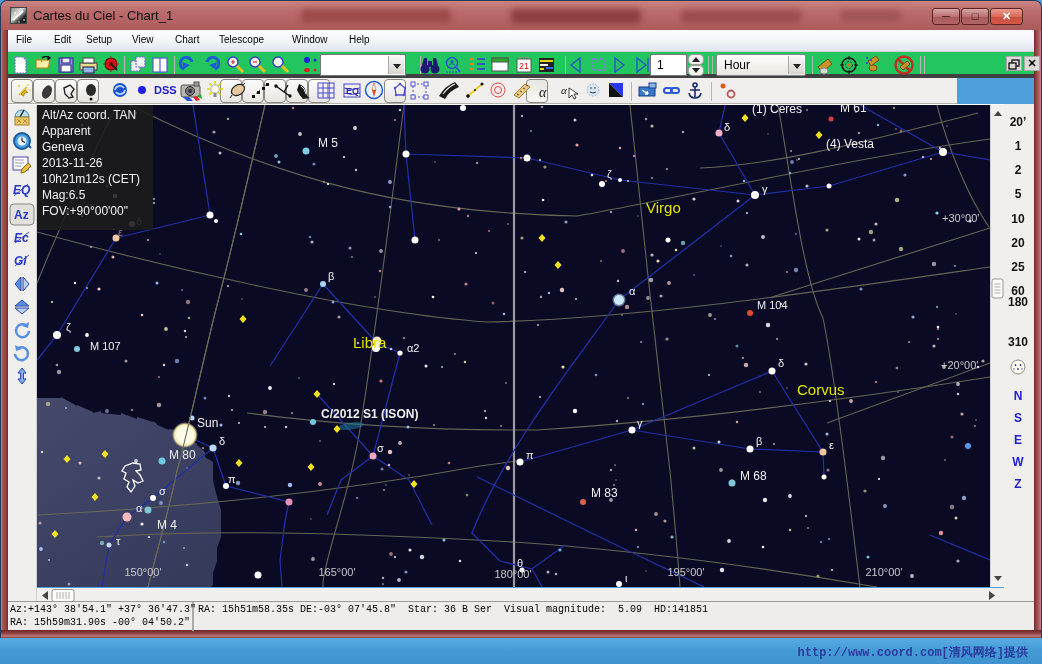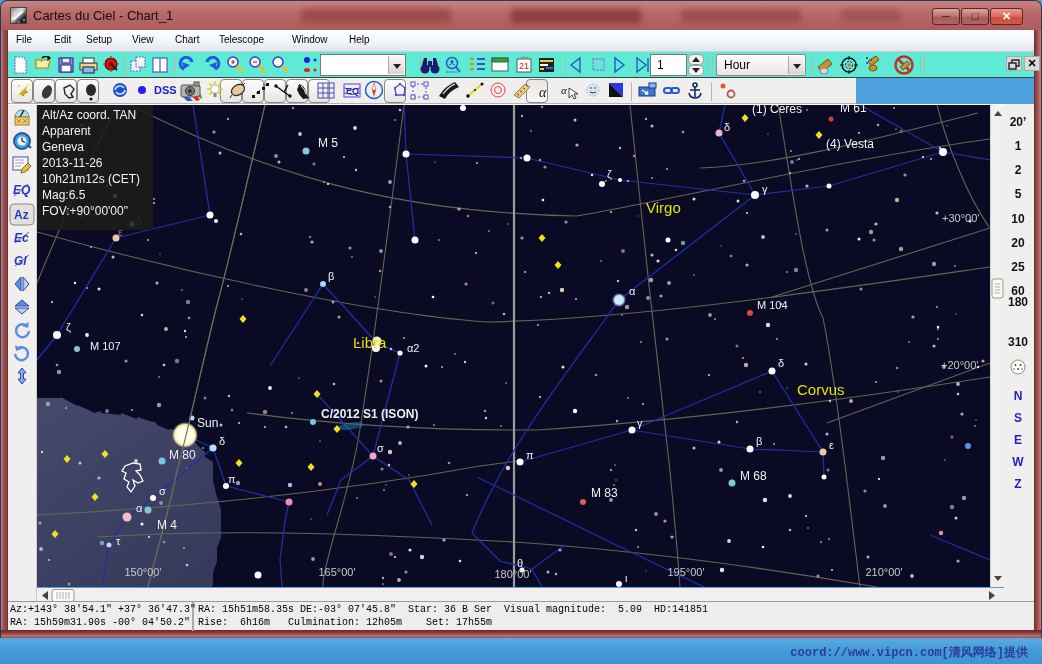--- a/index.html
+++ b/index.html
@@ -12,22 +12,22 @@
 .capbtn{position:absolute;top:7px;height:17px;border:1px solid #5c2424;border-radius:3px;background:linear-gradient(#daa8a8,#b97070 50%,#a85b5b 55%,#b06464);color:#3d1212;text-align:center;font-size:11px;line-height:15px}
 
 .redbrd{background:linear-gradient(90deg,#c08282,#9e5252 30%,#8e4444 70%,#6d2c2c)}
 #brdL{left:0;top:30px;width:8px;height:608px;border-left:1px solid #273a55}
 #brdR{left:1034px;top:30px;width:8px;height:608px;border-right:1px solid #273a55;background:linear-gradient(90deg,#6d2c2c,#8e4444 30%,#a85858 60%,#c08282)}
 #brdB{left:0;top:630px;width:1042px;height:8px;background:linear-gradient(#6a2424,#944747 45%,#b97a7a 75%,#8e4444);border-left:1px solid #273a55;border-right:1px solid #273a55}
 
 #menubar{left:8px;top:30px;width:1026px;height:22px;background:linear-gradient(#ffffff,#f2f4f8 55%,#dfe5ef);border-bottom:1px solid #cfcfcf;font-size:10px;color:#000}
 #menubar span{position:absolute;top:4px}
 
-#tb1{left:8px;top:52px;width:1026px;height:26px;background:#5eead4;border-bottom:1px solid #404040}
-#tb2{left:8px;top:78px;width:848px;height:26px;background:#f0efed;border-bottom:1px solid #b5b2ac}
+#tb1{left:8px;top:52px;width:1026px;height:26px;background:#22c55e;border-bottom:4px solid #404040}
+#tb2{left:8px;top:78px;width:949px;height:26px;background:#f0efed;border-bottom:1px solid #b5b2ac}
 .sep{position:absolute;top:4px;width:1px;height:18px;background:#b8b5b0}
 .ibtn{position:absolute;top:1px;width:22px;height:24px;border:1px solid #8a8782;border-radius:4px;background:linear-gradient(#fcfcfc,#e8e6e2)}
 .combo{position:absolute;background:#fff;border:1px solid #777;font-size:12px}
 .cArr{position:absolute;right:1px;top:1px;bottom:1px;width:16px;background:linear-gradient(#f8f8f8,#d8d5d0);border-left:1px solid #aaa}
 .cArr:after{content:"";position:absolute;left:4px;top:8px;border:4px solid transparent;border-top:5px solid #222}
 
 #lstrip{left:8px;top:104px;width:29px;height:497px;background:#f0efed;border-right:1px solid #d0cecb}
 #fovstrip{left:1004px;top:104px;width:30px;height:497px;background:#f0efed;font-weight:bold}
 #fovstrip .n{position:absolute;width:28px;text-align:center;font-size:12px;color:#111}
 #fovstrip .d{position:absolute;width:28px;text-align:center;font-size:12px;color:#2222cc}
@@ -1036,18 +1036,17 @@
     <path d="M20 3v7M23 3v7M26 3v7M29 3v7M32 3v7" stroke="#b0ada6"></path>
     <path d="M958 6.5 l-6 -4.5 v9 z" fill="#444"></path>
   </svg>
 </div>
 
 <div class="abs" id="status">
   <div class="p1"></div>
   <div class="abs" style="left:2px;top:2px">Az:+143° 38'54.1" +37° 36'47.3"</div>
   <div class="abs" style="left:2px;top:15px">RA: 15h59m31.90s -00° 04'50.2"</div>
   <div class="abs" style="left:190px;top:2px">RA: 15h51m58.35s DE:-03° 07'45.8"  Star: 36 B Ser  Visual magnitude:  5.09  HD:141851</div>
-  <div class="abs" style="left:190px;top:15px">Rise:  6h16m   Culmination: 12h05m    Set: 17h55m</div>
 </div>
 
 <div class="abs" id="task">
-    <span>coord://www.vipcn.com[清风网络]提供</span>
+    <span>http://www.coord.com[清风网络]提供</span>
   </div>
 
 </body></html>

